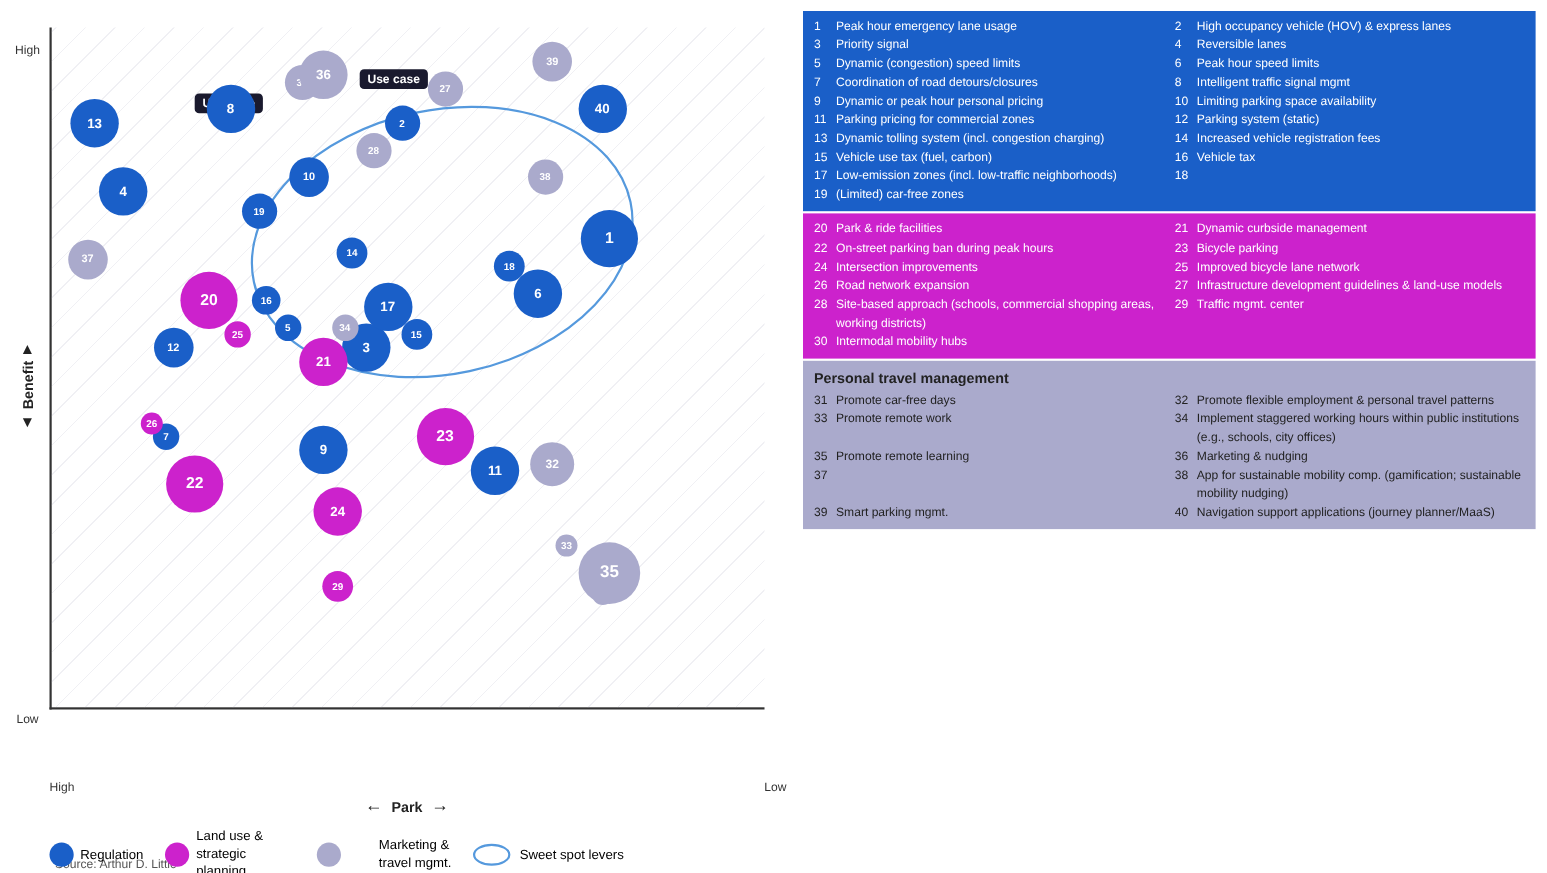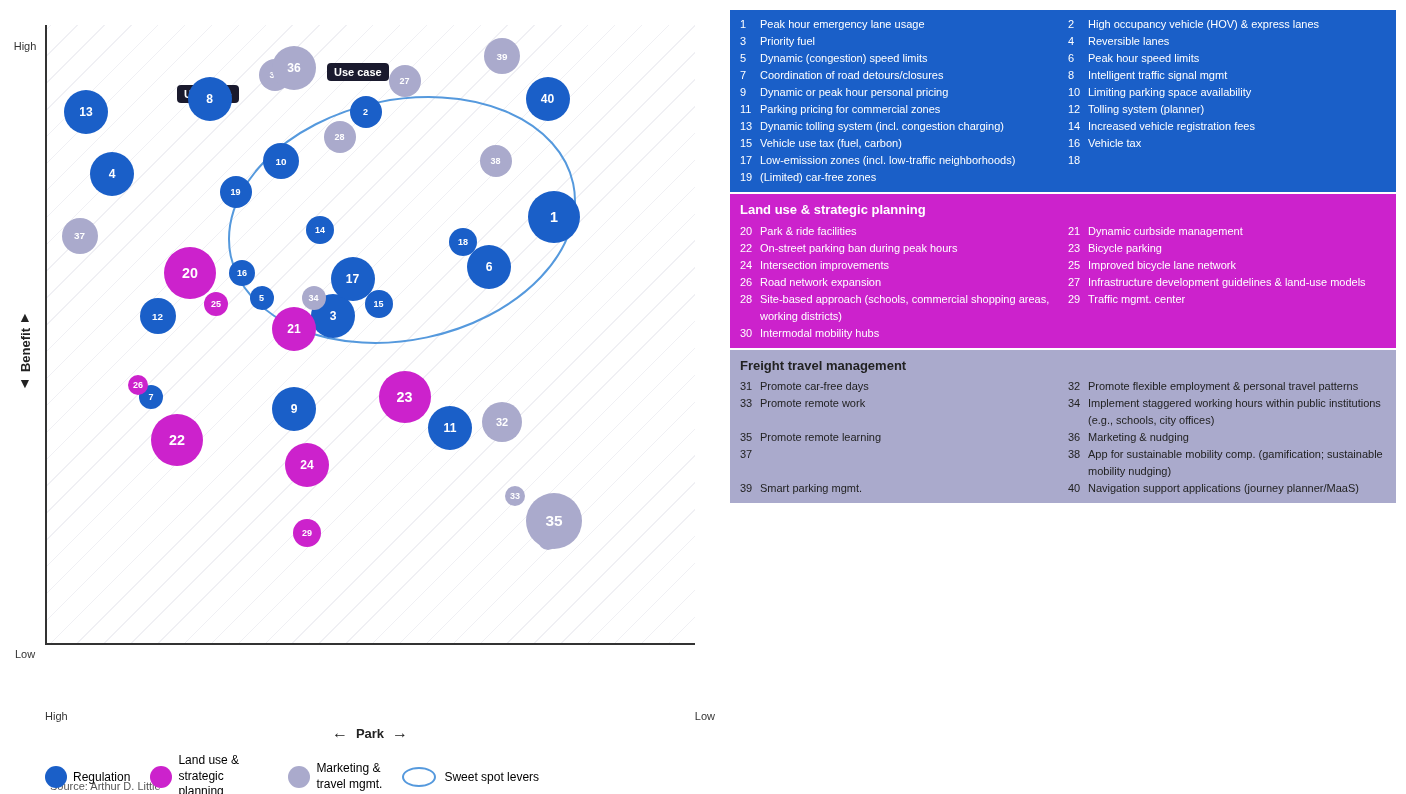--- a/index.html
+++ b/index.html
@@ -140,21 +140,21 @@
         <div style="display:flex;align-items:center;gap:6px;">
           <div style="width:22px;height:22px;border-radius:50%;background:#1a5fc8;"></div>
           <span>Regulation</span>
         </div>
         <div style="display:flex;align-items:center;gap:6px;">
           <div style="width:22px;height:22px;border-radius:50%;background:#cc22cc;"></div>
           <span style="max-width:90px;line-height:1.3;">Land use &amp;<br>strategic planning</span>
         </div>
         <div style="display:flex;align-items:center;gap:6px;">
           <div style="width:22px;height:22px;border-radius:50%;background:#aaaacc;"></div>
-          <span style="max-width:80px;line-height:1.3;">Marketing &amp;<br>travel mgmt.</span>
+          <span style="max-width:80px;line-height:1.3;margin-left:28px;">Marketing &amp;<br>travel mgmt.</span>
         </div>
         <div style="display:flex;align-items:center;gap:8px;">
           <div style="width:34px;height:20px;border:2px solid #5599dd;border-radius:50%;"></div>
           <span>Sweet spot levers</span>
         </div>
       </div>
     </div>
   </div>
 
   <div class="legend-panel">
@@ -164,21 +164,21 @@
             <div style="display: flex; gap: 4px;">
               <span style="min-width:16px;font-weight:normal;">1</span>
               <span>Peak hour emergency lane usage</span>
             </div>
             <div style="display: flex; gap: 4px;">
               <span style="min-width:16px;font-weight:normal;">2</span>
               <span>High occupancy vehicle (HOV) &amp; express lanes</span>
             </div>
             <div style="display: flex; gap: 4px;">
               <span style="min-width:16px;font-weight:normal;">3</span>
-              <span>Priority fuel</span>
+              <span>Priority signal</span>
             </div>
             <div style="display: flex; gap: 4px;">
               <span style="min-width:16px;font-weight:normal;">4</span>
               <span>Reversible lanes</span>
             </div>
             <div style="display: flex; gap: 4px;">
               <span style="min-width:16px;font-weight:normal;">5</span>
               <span>Dynamic (congestion) speed limits</span>
             </div>
             <div style="display: flex; gap: 4px;">
@@ -200,21 +200,21 @@
             <div style="display: flex; gap: 4px;">
               <span style="min-width:16px;font-weight:normal;">10</span>
               <span>Limiting parking space availability</span>
             </div>
             <div style="display: flex; gap: 4px;">
               <span style="min-width:16px;font-weight:normal;">11</span>
               <span>Parking pricing for commercial zones</span>
             </div>
             <div style="display: flex; gap: 4px;">
               <span style="min-width:16px;font-weight:normal;">12</span>
-              <span>Tolling system (planner)</span>
+              <span>Parking system (static)</span>
             </div>
             <div style="display: flex; gap: 4px;">
               <span style="min-width:16px;font-weight:normal;">13</span>
               <span>Dynamic tolling system (incl. congestion charging)</span>
             </div>
             <div style="display: flex; gap: 4px;">
               <span style="min-width:16px;font-weight:normal;">14</span>
               <span>Increased vehicle registration fees</span>
             </div>
             <div style="display: flex; gap: 4px;">
@@ -233,21 +233,20 @@
               <span style="min-width:16px;font-weight:normal;">18</span>
             </div>
             <div style="display: flex; gap: 4px;">
               <span style="min-width:16px;font-weight:normal;">19</span>
               <span>(Limited) car-free zones</span>
             </div>
           </div>
         </div>
     </div>
     <div id="landuse-section" class="legend-section land-use-section">
-      <div class="legend-section-title">Land use &amp; strategic planning</div>
       <div id="landuse-items">
           <div style="display: grid; grid-template-columns: 1fr 1fr; gap: 0px 10px; font-size: 11px;">
             <div style="display: flex; gap: 4px;">
               <span style="min-width:16px;font-weight:normal;">20</span>
               <span>Park &amp; ride facilities</span>
             </div>
             <div style="display: flex; gap: 4px;">
               <span style="min-width:16px;font-weight:normal;">21</span>
               <span>Dynamic curbside management</span>
             </div>
@@ -284,21 +283,21 @@
               <span>Traffic mgmt. center</span>
             </div>
             <div style="display: flex; gap: 4px;">
               <span style="min-width:16px;font-weight:normal;">30</span>
               <span>Intermodal mobility hubs</span>
             </div>
           </div>
         </div>
     </div>
     <div id="personal-section" class="legend-section personal">
-      <div class="legend-section-title">Freight travel management</div>
+      <div class="legend-section-title">Personal travel management</div>
       <div id="personal-items">
           <div style="display: grid; grid-template-columns: 1fr 1fr; gap: 0px 10px; font-size: 11px;">
             <div style="display: flex; gap: 4px;">
               <span style="min-width:16px;font-weight:normal;">31</span>
               <span>Promote car-free days</span>
             </div>
             <div style="display: flex; gap: 4px;">
               <span style="min-width:16px;font-weight:normal;">32</span>
               <span>Promote flexible employment &amp; personal travel patterns</span>
             </div>

